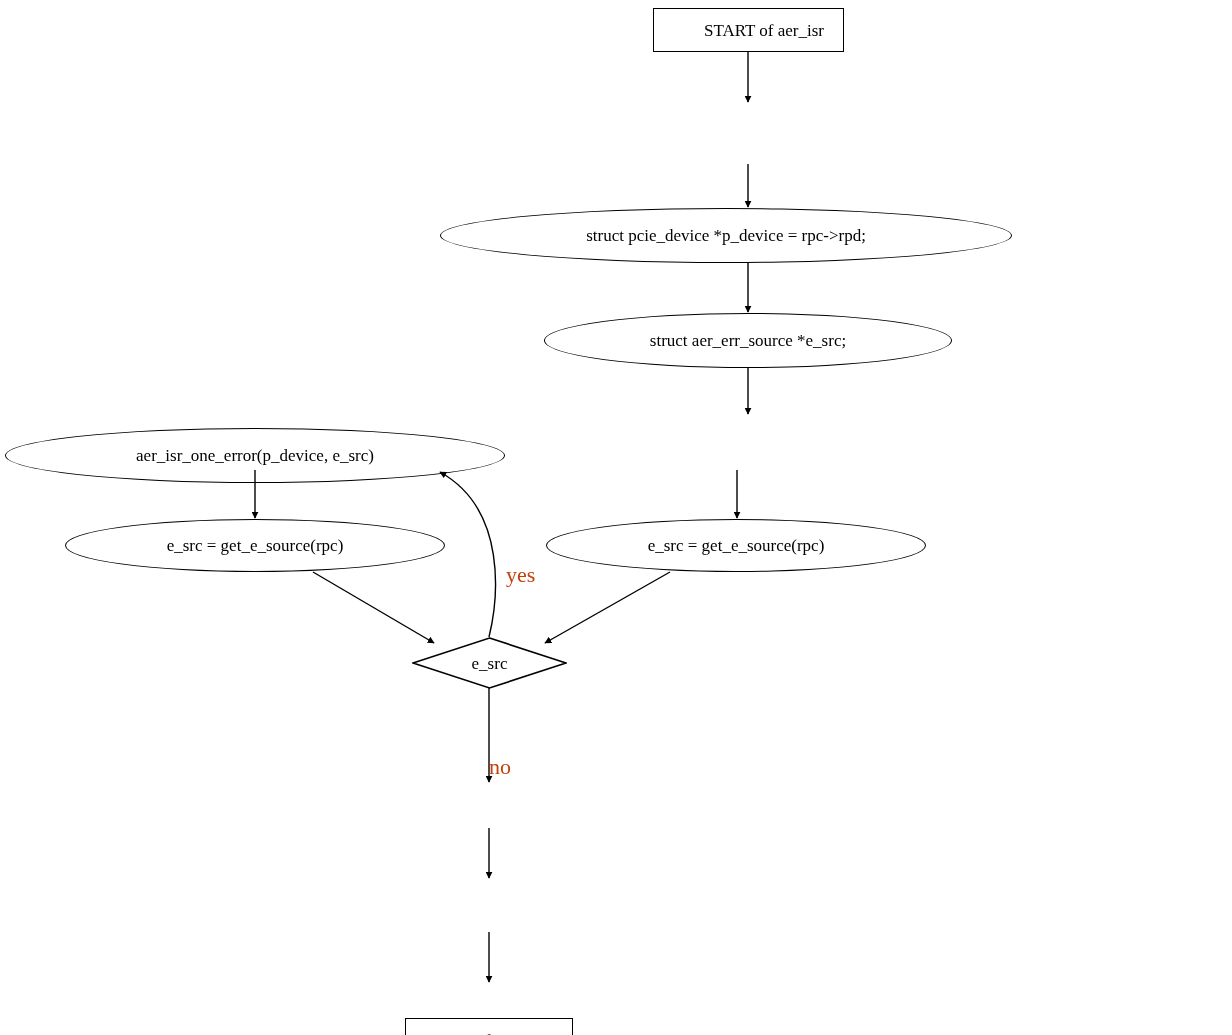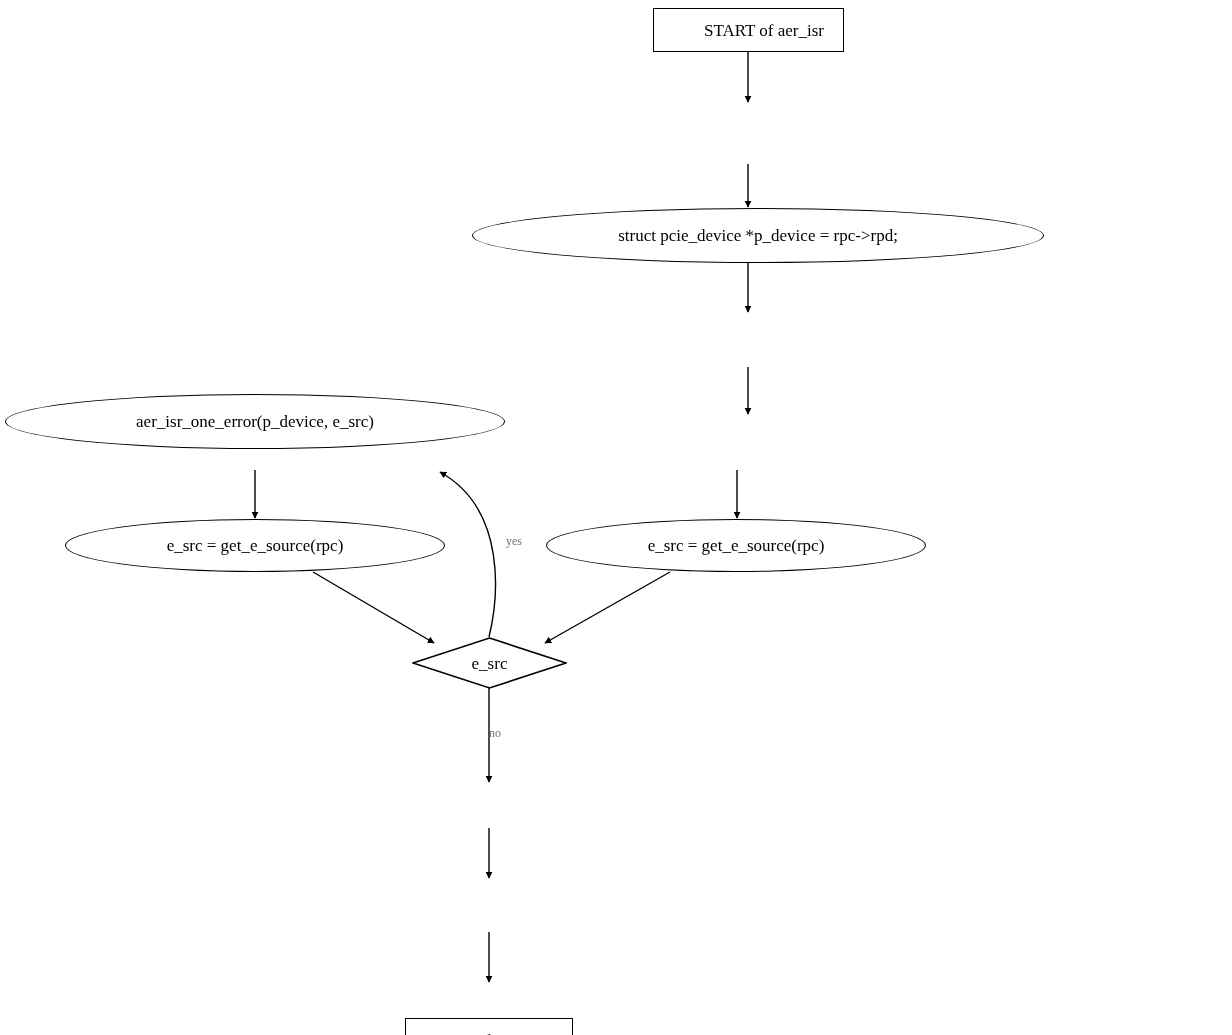--- a/index.html
+++ b/index.html
@@ -55,24 +55,25 @@
   }
   .diamond-outline {
     position: absolute;
     left: 0;
     top: 0;
     width: 100%;
     height: 100%;
   }
   .edge-label {
     position: absolute;
-    font-size: 12px;
-    color: #737373;
+    font-size: 22px;
+    color: #c2410c;
     z-index: 3;
     white-space: nowrap;
+    margin-top: 28px;
   }
 </style>
 </head>
 <body>
 
 <div id="canvas">
 
   <svg id="edges" viewBox="0 0 1232 1035" width="1232" height="1035" xmlns="http://www.w3.org/2000/svg">
     <defs>
       <marker id="arrow" viewBox="0 0 10 10" refX="9" refY="5" markerWidth="5" markerHeight="5" orient="auto-start-reverse">
@@ -103,27 +104,30 @@
     <line x1="489" y1="828" x2="489" y2="878" stroke="#000000" stroke-width="1.4" marker-end="url(#arrow)"></line>
 
     <line x1="489" y1="932" x2="489" y2="982" stroke="#000000" stroke-width="1.4" marker-end="url(#arrow)"></line>
   </svg>
 
   <div class="node shape-box" style="left:653px; top:8px; width:191px; height:44px;padding-left:31px;">
     <span class="node-label">START of aer_isr</span>
   </div>
 
 
-  <div class="node shape-ellipse" style="left:472px; top:208px; width:572px; height:55px;text-align:center;">
+  <div class="node shape-ellipse" style="left:440px; top:208px; width:572px; height:55px;text-align:center;">
     <span class="node-label">struct pcie_device *p_device = rpc-&gt;rpd;</span>
   </div>
 
+  <div class="node shape-ellipse" style="left:544px; top:313px; width:408px; height:55px;">
+    <span class="node-label">struct aer_err_source *e_src;</span>
+  </div>
 
 
-  <div class="node shape-ellipse" style="left:5px; top:394px; width:500px; height:55px;justify-content:center;">
+  <div class="node shape-ellipse" style="left:5px; top:428px; width:500px; height:55px;justify-content:center;">
     <span class="node-label">aer_isr_one_error(p_device, e_src)</span>
   </div>
 
   <div class="node shape-ellipse" style="left:65px; top:519px; width:380px; height:53px;">
     <span class="node-label">e_src = get_e_source(rpc)</span>
   </div>
 
   <div class="node shape-ellipse" style="left:546px; top:519px; width:380px; height:53px;">
     <span class="node-label">e_src = get_e_source(rpc)</span>
   </div>

